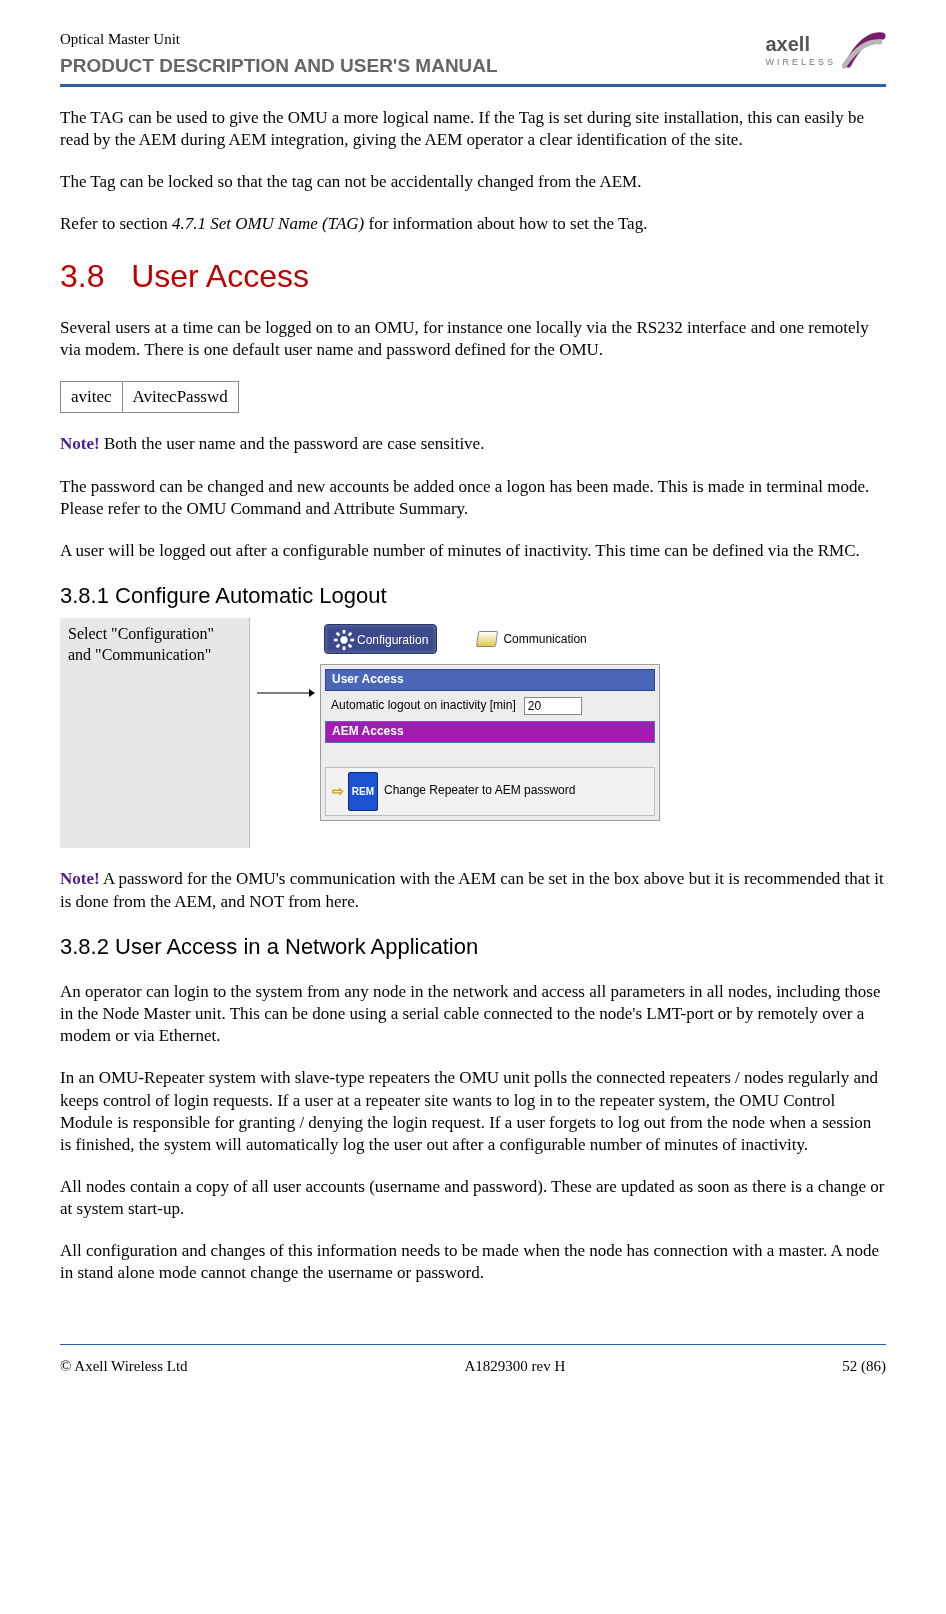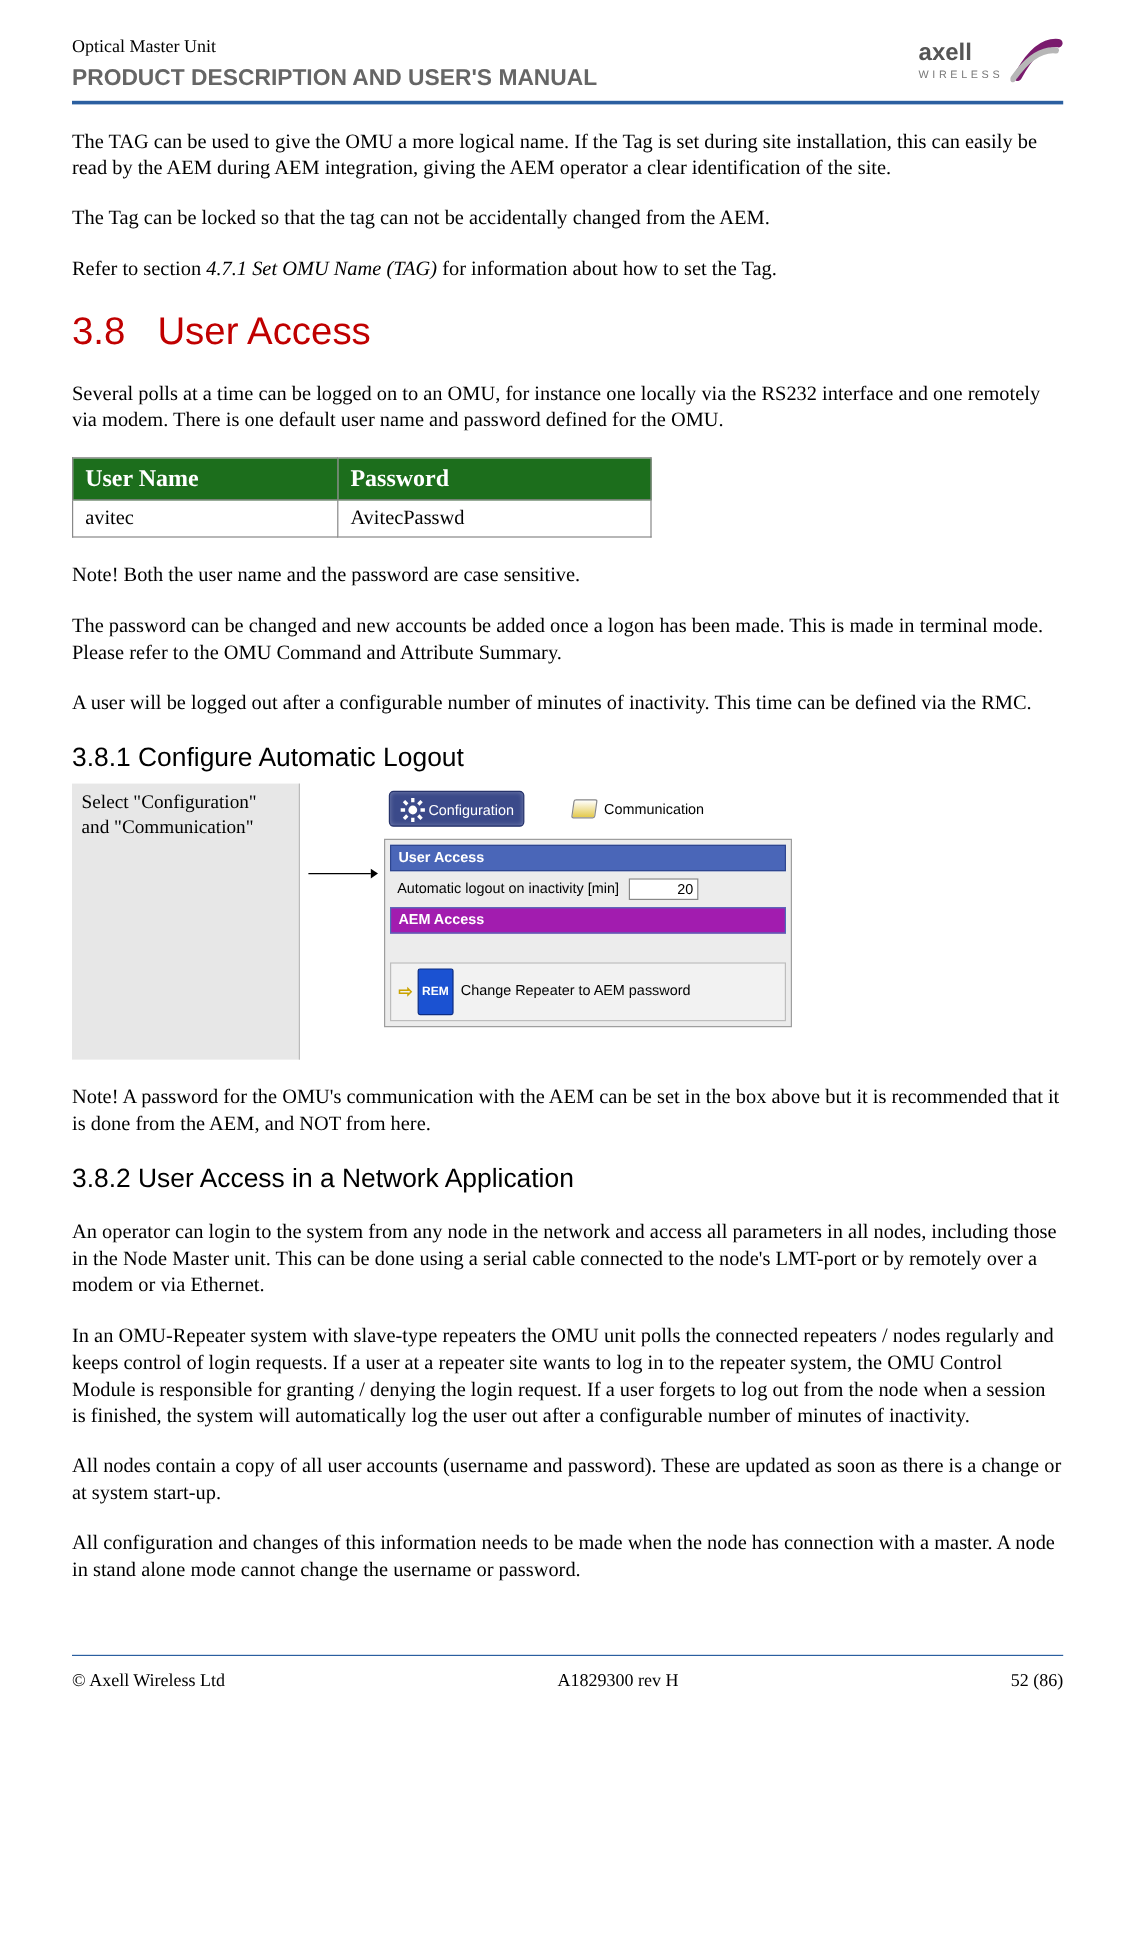--- a/index.html
+++ b/index.html
@@ -69,21 +69,21 @@
     font-family: "Times New Roman", serif;
     font-size: 20px;
     font-weight: bold;
     border: 1px solid #888;
   }
   table.greenhead td {
     padding: 4px 10px;
     border: 1px solid #888;
     font-size: 17px;
   }
-  .note-red { color: #000000; font-weight: normal; }
+  .note-red { color: #4c1d95; font-weight: bold; }
   .figrow {
     display: flex;
     align-items: flex-start;
     gap: 0;
     margin: 6px 0 12px 0;
   }
   .figlabel {
     width: 190px;
     background: #e7e7e7;
     padding: 6px 8px;
@@ -158,21 +158,21 @@
     display:flex;
     align-items:center;
     gap:8px;
     padding:2px 6px;
   }
   .panel-row input {
     width:50px;
     font-size:12px;
     padding:1px 3px;
     border:1px solid #888;
-    text-align:right;
+    text-align:left;
   }
   .panel-sub {
     background:#a21caf;
     color:#fff;
     font-weight:bold;
     padding:2px 6px;
     border:1px solid #4d6eb8;
     margin-top:4px;
   }
   .panel-footer {
@@ -238,28 +238,24 @@
 <p>The TAG can be used to give the OMU a more logical name. If the Tag is set during site installation, this can easily be read by the AEM during AEM integration, giving the AEM operator a clear identification of the site.</p>
 <p>The Tag can be locked so that the tag can not be accidentally changed from the AEM.</p>
 <p>
   <span>Refer to section </span><span class="italic">4.7.1 Set OMU Name (TAG)</span><span> for information about how to set the Tag.</span>
 </p>
 
 <h2 class="section">
   <span>3.8</span>&nbsp;&nbsp;&nbsp;<span>User Access</span>
 </h2>
 
-<p>Several polls at a time can be logged on to an OMU, for instance one locally via the RS232 interface and one remotely via modem. There is one default user name and password defined for the OMU.</p>
+<p>Several users at a time can be logged on to an OMU, for instance one locally via the RS232 interface and one remotely via modem. There is one default user name and password defined for the OMU.</p>
 
 <table class="greenhead">
   <tbody>
-      <tr>
-    <th style="width:200px">User Name</th>
-    <th style="width:240px">Password</th>
-  </tr>
   <tr>
     <td>avitec</td>
     <td>AvitecPasswd</td>
   </tr>
 </tbody>
   </table>
 
 <p>
   <span class="note-red">Note!</span><span> Both the user name and the password are case sensitive.</span>
 </p>

